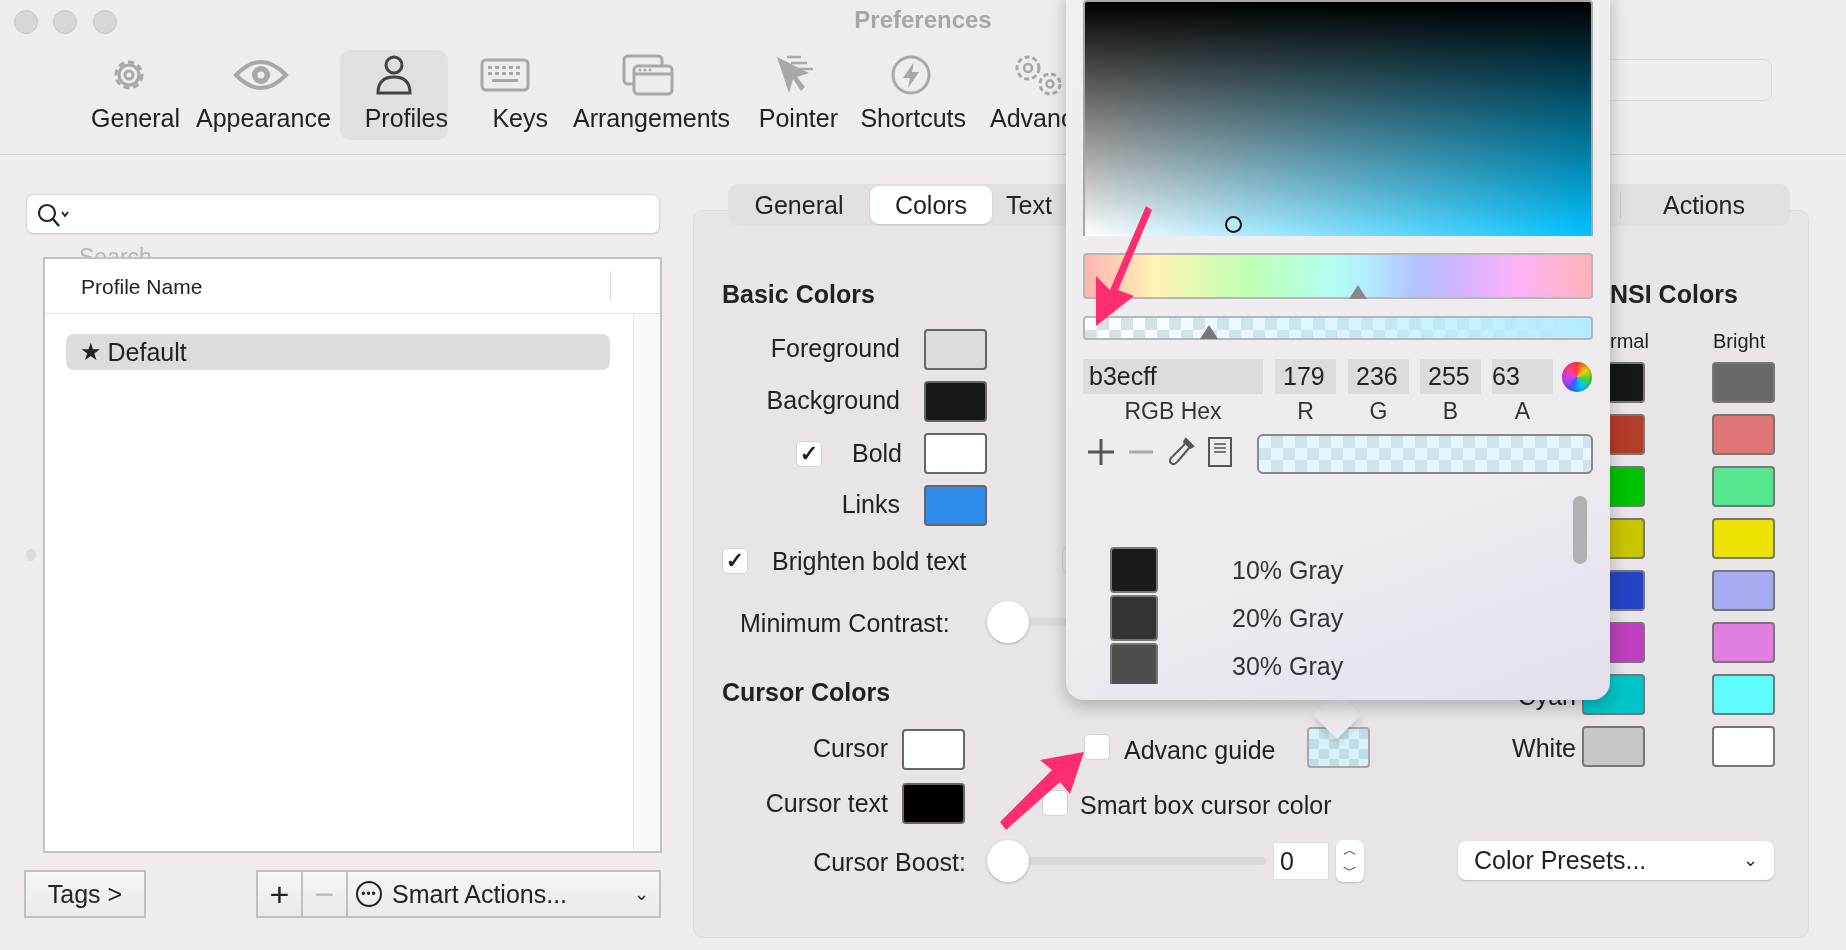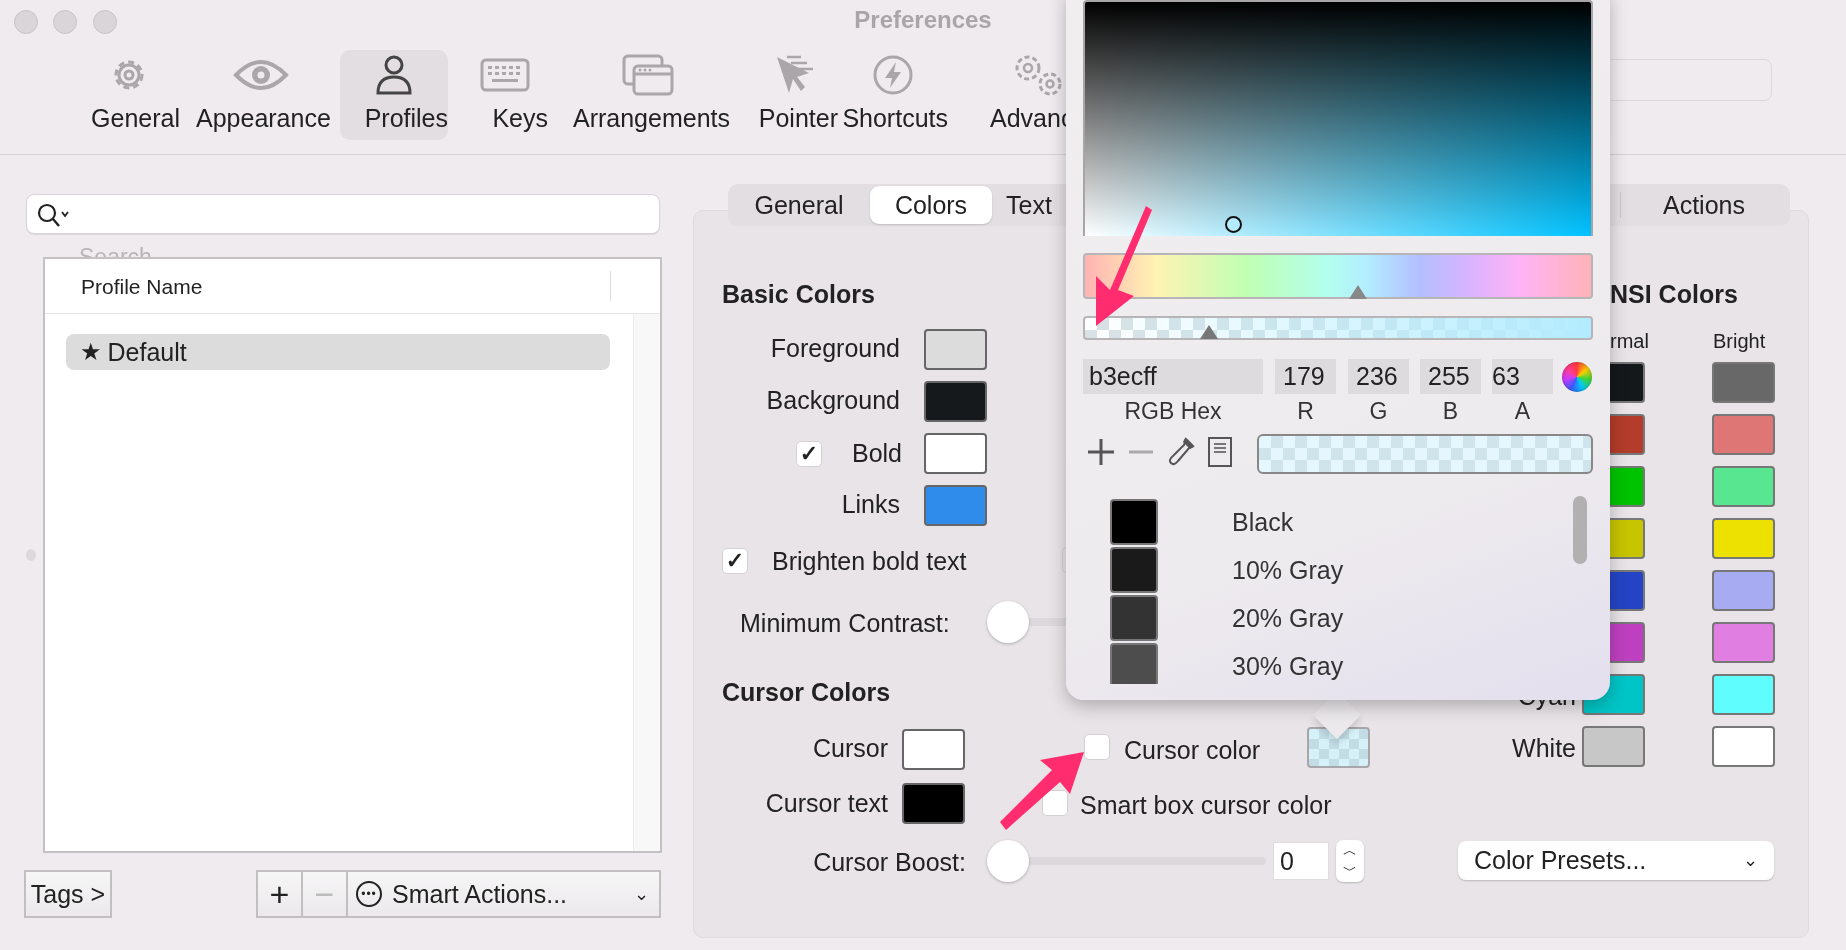--- a/index.html
+++ b/index.html
@@ -29,21 +29,21 @@
   .plist-header .h { position: absolute; left: 36px; top: 16px; font-size: 21px; color: #222; }
   .plist-header .div { position: absolute; left: 565px; top: 12px; width: 1px; height: 30px; background: #ddd; }
   .plist-scroll { left: 588px; top: 55px; width: 27px; height: 537px; background: #f8f8f8; border-left: 1px solid #ececec; }
   .prow { left: 21px; top: 75px; width: 544px; height: 36px; background: #dcdcdc; border-radius: 8px; font-size: 25px; display: flex; align-items: center; padding-left: 14px; }
   .prow .star { margin-right: 6px; font-size: 24px; }
 
   .side-dot { left: 26px; top: 549px; width: 10px; height: 12px; border-radius: 50%; background: #dcd8db; }
 
   
   .btn-sq { top: 870px; height: 48px; background: linear-gradient(#f7f6f7, #ebe9eb); border: 2px solid #c2bfc1; font-size: 25px; display: flex; align-items: center; justify-content: center; color: #222; }
-  .btn-tags { left: 24px; width: 88px; }
+  .btn-tags { left: 24px; width: 122px; }
   .btn-plus { left: 256px; width: 47px; font-size: 34px; font-weight: 300; }
   .btn-minus { left: 301px; width: 47px; color: #bbb; font-size: 34px; }
   .btn-other { left: 346px; width: 315px; justify-content: flex-start; padding-left: 8px; }
   .btn-other .ell { width: 26px; height: 26px; border: 2px solid #222; border-radius: 50%; font-size: 12px; display: flex; align-items: center; justify-content: center; margin-right: 10px; letter-spacing: 1px; line-height: 1; }
   .btn-other .chev { position: absolute; right: 10px; font-size: 18px; }
 
   
   .panel { left: 693px; top: 210px; width: 1116px; height: 728px; background: #e8e4e7; border: 1px solid #dedade; border-radius: 10px; }
   .tabs-bg { left: 728px; top: 184px; width: 1062px; height: 42px; background: #e2dee1; border-radius: 10px; }
   .tab { top: 184px; height: 42px; font-size: 25px; display: flex; align-items: center; justify-content: center; color: #222; }
@@ -173,21 +173,21 @@
         <path d="M6 4 L18 40 L22 26 L30 38 L34 34 L26 24 L38 20 Z" fill="#aaa6a9"></path>
         <g stroke="#aaa6a9" stroke-width="2.5">
           <line x1="16" y1="4" x2="30" y2="4"></line>
           <line x1="20" y1="10" x2="36" y2="10"></line>
           <line x1="24" y1="16" x2="42" y2="16"></line>
         </g>
       </svg>
   </div>
   <div class="lbl">Pointer</div>
 </div>
-<div class="abs tb-item" style="left:838px;width:110px">
+<div class="abs tb-item" style="left:856px;width:110px">
   <div class="ic">
     <svg width="42" height="42" viewBox="0 0 42 42">
         <circle cx="21" cy="21" r="18" fill="none" stroke="#aaa6a9" stroke-width="3"></circle>
         <path d="M24 8 L13 24 L20 24 L18 34 L29 18 L22 18 Z" fill="#aaa6a9"></path>
       </svg>
   </div>
   <div class="lbl">Shortcuts</div>
 </div>
 <div class="abs tb-item" style="left:984px;width:84px;overflow:hidden;text-align:left">
   <div class="ic" style="justify-content:flex-start;padding-left:28px">
@@ -274,21 +274,21 @@
 
 <div class="abs sec-title" style="left:722px;top:678px">Cursor Colors</div>
 
 <div class="abs lbl" style="left:760px;top:734px;width:128px">Cursor</div>
 <div class="abs swatch" style="left:902px;top:729px;background:#ffffff"></div>
 
 <div class="abs lbl" style="left:700px;top:789px;width:188px">Cursor text</div>
 <div class="abs swatch" style="left:902px;top:783px;background:#000000"></div>
 
 <div class="abs cb" style="left:1084px;top:734px"></div>
-<div class="abs" style="left:1124px;top:736px;font-size:25px">Cursor color</div>
+<div class="abs" style="left:1124px;top:736px;font-size:25px">Advanc guide</div>
 <div class="abs swatch" style="left:1307px;top:727px;border-color:#a9a6a9;background:linear-gradient(rgba(179,236,255,0.3),rgba(179,236,255,0.3)),repeating-conic-gradient(#c9d6da 0% 25%,#e6f3f7 0% 50%) 0 0/20px 20px"></div>
 
 <div class="abs cb" style="left:1042px;top:790px"></div>
 <div class="abs" style="left:1080px;top:791px;font-size:25px">Smart box cursor color</div>
 
 <div class="abs lbl" style="left:760px;top:848px;width:206px">Cursor Boost:</div>
 <div class="abs slider-track" style="left:1000px;top:857px;width:266px"></div>
 <div class="abs slider-knob" style="left:987px;top:840px"></div>
 <div class="abs num-field">0</div>
 <div class="abs stepper">
@@ -372,24 +372,20 @@
       <g stroke="#777" stroke-width="2">
         <line x1="7" y1="8" x2="19" y2="8"></line>
         <line x1="7" y1="12" x2="19" y2="12"></line>
         <line x1="7" y1="16" x2="19" y2="16"></line>
       </g>
     </svg>
 </div>
 <div class="abs preview-well"></div>
 
 <div class="abs plist-colors">
-  <div class="pc-row" style="top:0">
-    <span class="sw" style="background:#000"></span>
-    <span class="nm">Black</span>
-  </div>
   <div class="pc-row" style="top:48px">
     <span class="sw" style="background:#1a1a1a"></span>
     <span class="nm">10% Gray</span>
   </div>
   <div class="pc-row" style="top:96px">
     <span class="sw" style="background:#333"></span>
     <span class="nm">20% Gray</span>
   </div>
   <div class="pc-row" style="top:144px">
     <span class="sw" style="background:#4d4d4d"></span>

